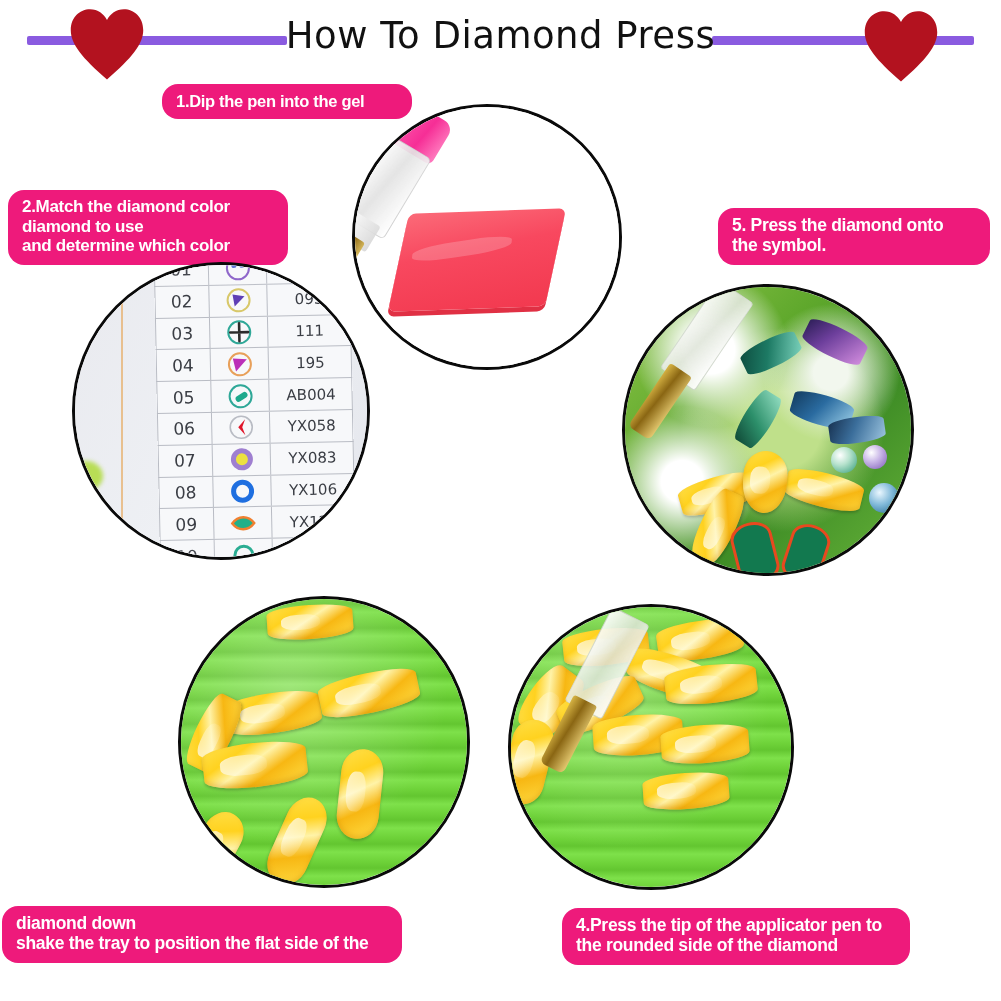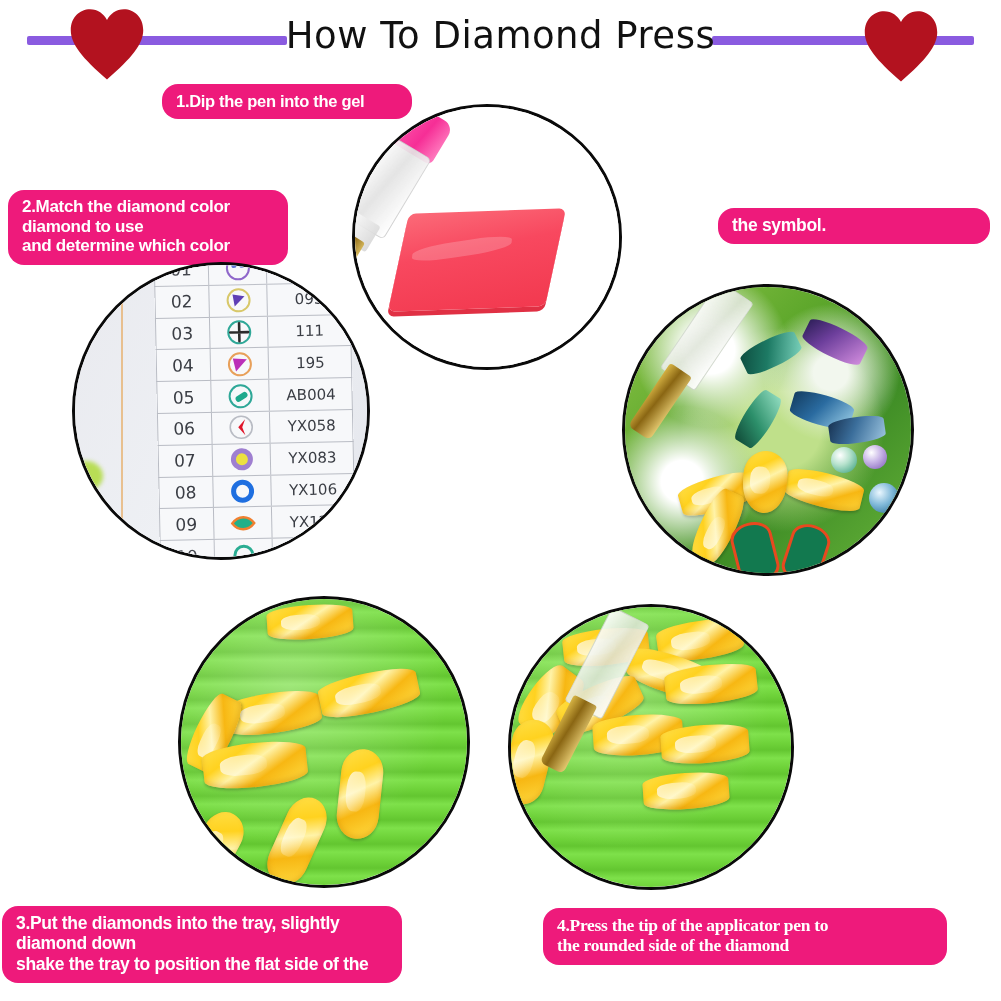--- a/index.html
+++ b/index.html
@@ -32,21 +32,21 @@
     position:absolute;background:#ee1a7b;color:#ffffff;border-radius:16px;
     font-family:"Liberation Sans","DejaVu Sans",sans-serif;
     font-weight:700;letter-spacing:-.3px;box-sizing:border-box;
     padding:7px 14px 9px 14px;line-height:1.16;
   }
   .lbl span{display:block;}
   #lbl1{left:162px;top:84px;width:250px;font-size:16.5px;padding:8px 14px;}
   #lbl2{left:8px;top:190px;width:280px;font-size:17px;}
   #lbl5{left:718px;top:208px;width:272px;font-size:17.5px;}
   #lbl3{left:2px;top:906px;width:400px;font-size:17.5px;}
-  #lbl4{left:543px;top:908px;width:404px;font-size:17.5px;font-family:Liberation Serif, serif;}
+  #lbl4{left:562px;top:908px;width:348px;font-size:17.5px;}
 
   
   .circ{position:absolute;border-radius:50%;overflow:hidden;
         border:3.5px solid #0a0a0a;box-sizing:border-box;background:#fff;}
   .circ .inner{position:absolute;inset:0;}
 
   
   #c1{left:352px;top:104px;width:270px;height:266px;}
   #c1 .inner{background:#ffffff;}
   .gelpad{
@@ -276,20 +276,21 @@
                 </svg>
               </div>
               <div class="ccode"></div>
             </div>
           </div>
       </div>
     </div>
   </div>
 
   <div class="lbl" id="lbl5">
+    <span>5.  Press the diamond onto</span>
     <span>the symbol.</span>
   </div>
 
   <div class="circ" id="c5">
     <div class="inner">
 
       <div class="gem marq" style="left:116px;top:52px;width:60px;height:28px;transform:rotate(-26deg);background:linear-gradient(120deg,#0d4b3e,#1d7a64 45%,#7fd6c0);"></div>
       <div class="gem marq" style="left:178px;top:40px;width:64px;height:30px;transform:rotate(26deg);background:linear-gradient(120deg,#2a1d55,#6d3f9c 40%,#d58fe0);"></div>
       <div class="gem marq" style="left:166px;top:108px;width:62px;height:30px;transform:rotate(16deg);background:linear-gradient(120deg,#123b5e,#2a6ba0 45%,#9fd2ea);"></div>
       <div class="gem marq" style="left:104px;top:118px;width:58px;height:28px;transform:rotate(-58deg);background:linear-gradient(120deg,#0e4433,#2c8f6a 45%,#96e0c4);"></div>
@@ -321,21 +322,20 @@
       <div class="ygem" style="left:138px;top:74px;width:100px;height:40px;transform:rotate(-12deg);"></div>
       <div class="ygem" style="left:-6px;top:116px;width:78px;height:36px;transform:rotate(-64deg);"></div>
       <div class="ygem" style="left:22px;top:144px;width:104px;height:44px;transform:rotate(-6deg);"></div>
       <div class="ygem" style="left:158px;top:150px;width:42px;height:90px;transform:rotate(6deg);border-radius:50%/26% 26% 26% 26%;"></div>
       <div class="ygem" style="left:96px;top:196px;width:40px;height:92px;transform:rotate(24deg);border-radius:50%/26% 26% 26% 26%;"></div>
       <div class="ygem" style="left:12px;top:210px;width:40px;height:88px;transform:rotate(28deg);border-radius:50%/26% 26% 26% 26%;"></div>
     </div>
   </div>
 
   <div class="lbl" id="lbl3">
-    <span>3.Put the diamonds into the tray, slightly</span>
     <span>diamond down</span>
     <span>shake the tray to position the flat side of the</span>
   </div>
 
   <div class="circ" id="c4">
     <div class="inner">
       <div class="tray"></div>
       <div class="ygem" style="left:52px;top:22px;width:86px;height:36px;transform:rotate(-6deg);"></div>
       <div class="ygem" style="left:146px;top:14px;width:86px;height:38px;transform:rotate(-8deg);"></div>
       <div class="ygem" style="left:116px;top:48px;width:88px;height:38px;transform:rotate(18deg);"></div>

